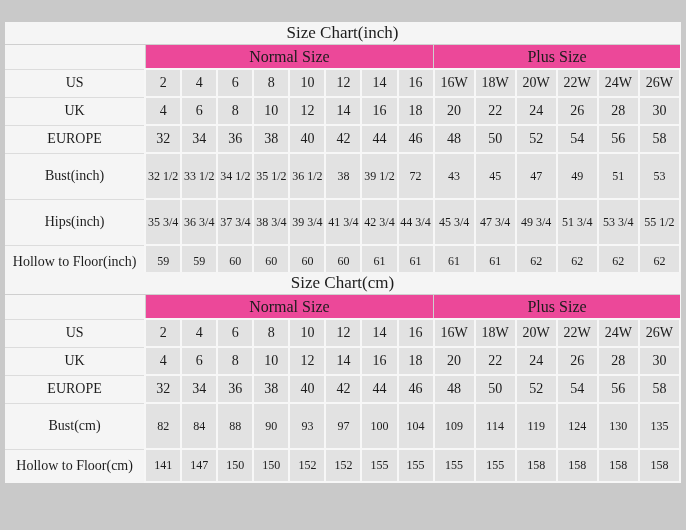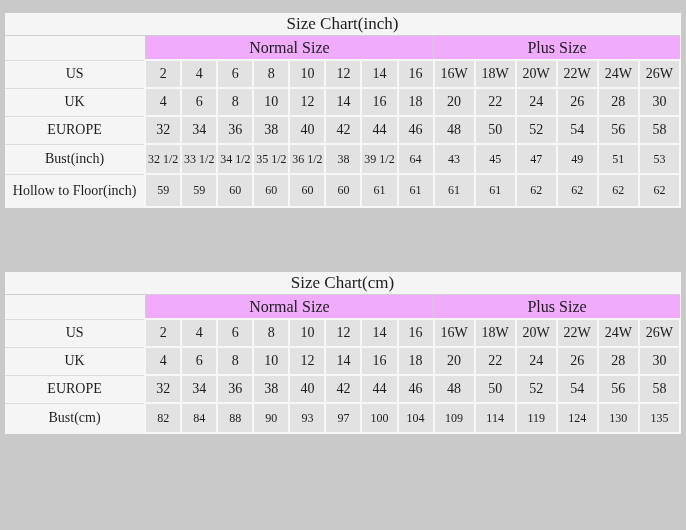--- a/index.html
+++ b/index.html
@@ -5,45 +5,45 @@
   html, body { margin: 0; padding: 0; }
   body {
     width: 686px; height: 530px;
     background: #c9c9c9;
     font-family: "Liberation Serif", "DejaVu Serif", serif;
     color: #1c1c1c;
     position: relative;
     overflow: hidden;
   }
   .chart-wrap { position: absolute; left: 5px; width: 676px; }
-  #table-0 { top: 13px; }
+  #table-0 { top: 22px; }
   #table-1 { top: 272px; }
 
   table.size-table {
     border-collapse: collapse;
     table-layout: fixed;
     width: 676px;
     background: #f5f5f5;
   }
   td, th { padding: 0; }
 
   col.label-col  { width: 140px; }
   col.normal-col { width: 36px; }
   col.plus-col   { width: 41px; }
 
   .title-cell {
     height: 22px; text-align: center; font-size: 17px;
     border-bottom: 1px solid #cfcfcf; background: #f5f5f5;
   }
   .corner-cell { border-right: 1px solid #cfcfcf; background: #f5f5f5; }
-  .group-cell  { height: 23px; text-align: center; font-size: 16px; background: #f0abfc; }
+  .group-cell  { height: 23px; text-align: center; font-size: 16px; background: #ec4899; }
   .group-cell.normal { border-right: 1px solid #cfcfcf; }
 
   tr.size-row { height: 28px; }
-  tr.meas-row { height: 30px; }
+  tr.meas-row { height: 46px; }
   tr.last-row { height: 33px; }
 
   th.row-label {
     font-weight: normal; font-size: 14px; text-align: center;
     background: #f5f5f5;
     border-top: 1px solid #dcdcdc;
     border-right: 1px solid #cfcfcf;
   }
   td.data-cell {
     background: #e2e2e2;
@@ -140,27 +140,44 @@
           </tr>
           <tr class="meas-row">
             <th class="row-label">Bust(inch)</th>
             <td class="data-cell">32 1/2</td>
             <td class="data-cell">33 1/2</td>
             <td class="data-cell">34 1/2</td>
             <td class="data-cell">35 1/2</td>
             <td class="data-cell">36 1/2</td>
             <td class="data-cell">38</td>
             <td class="data-cell">39 1/2</td>
-            <td class="data-cell">64</td>
+            <td class="data-cell">72</td>
             <td class="data-cell">43</td>
             <td class="data-cell">45</td>
             <td class="data-cell">47</td>
             <td class="data-cell">49</td>
             <td class="data-cell">51</td>
             <td class="data-cell">53</td>
+          </tr>
+          <tr class="meas-row">
+            <th class="row-label">Hips(inch)</th>
+            <td class="data-cell">35 3/4</td>
+            <td class="data-cell">36 3/4</td>
+            <td class="data-cell">37 3/4</td>
+            <td class="data-cell">38 3/4</td>
+            <td class="data-cell">39 3/4</td>
+            <td class="data-cell">41 3/4</td>
+            <td class="data-cell">42 3/4</td>
+            <td class="data-cell">44 3/4</td>
+            <td class="data-cell">45 3/4</td>
+            <td class="data-cell">47 3/4</td>
+            <td class="data-cell">49 3/4</td>
+            <td class="data-cell">51 3/4</td>
+            <td class="data-cell">53 3/4</td>
+            <td class="data-cell">55 1/2</td>
           </tr>
           <tr class="meas-row last-row">
             <th class="row-label">Hollow to Floor(inch)</th>
             <td class="data-cell">59</td>
             <td class="data-cell">59</td>
             <td class="data-cell">60</td>
             <td class="data-cell">60</td>
             <td class="data-cell">60</td>
             <td class="data-cell">60</td>
             <td class="data-cell">61</td>
@@ -264,16 +281,33 @@
             <td class="data-cell">97</td>
             <td class="data-cell">100</td>
             <td class="data-cell">104</td>
             <td class="data-cell">109</td>
             <td class="data-cell">114</td>
             <td class="data-cell">119</td>
             <td class="data-cell">124</td>
             <td class="data-cell">130</td>
             <td class="data-cell">135</td>
           </tr>
+          <tr class="meas-row last-row">
+            <th class="row-label">Hollow to Floor(cm)</th>
+            <td class="data-cell">141</td>
+            <td class="data-cell">147</td>
+            <td class="data-cell">150</td>
+            <td class="data-cell">150</td>
+            <td class="data-cell">152</td>
+            <td class="data-cell">152</td>
+            <td class="data-cell">155</td>
+            <td class="data-cell">155</td>
+            <td class="data-cell">155</td>
+            <td class="data-cell">155</td>
+            <td class="data-cell">158</td>
+            <td class="data-cell">158</td>
+            <td class="data-cell">158</td>
+            <td class="data-cell">158</td>
+          </tr>
         </tbody>
       </table>
     </div>
 </div>
 
 </body></html>

